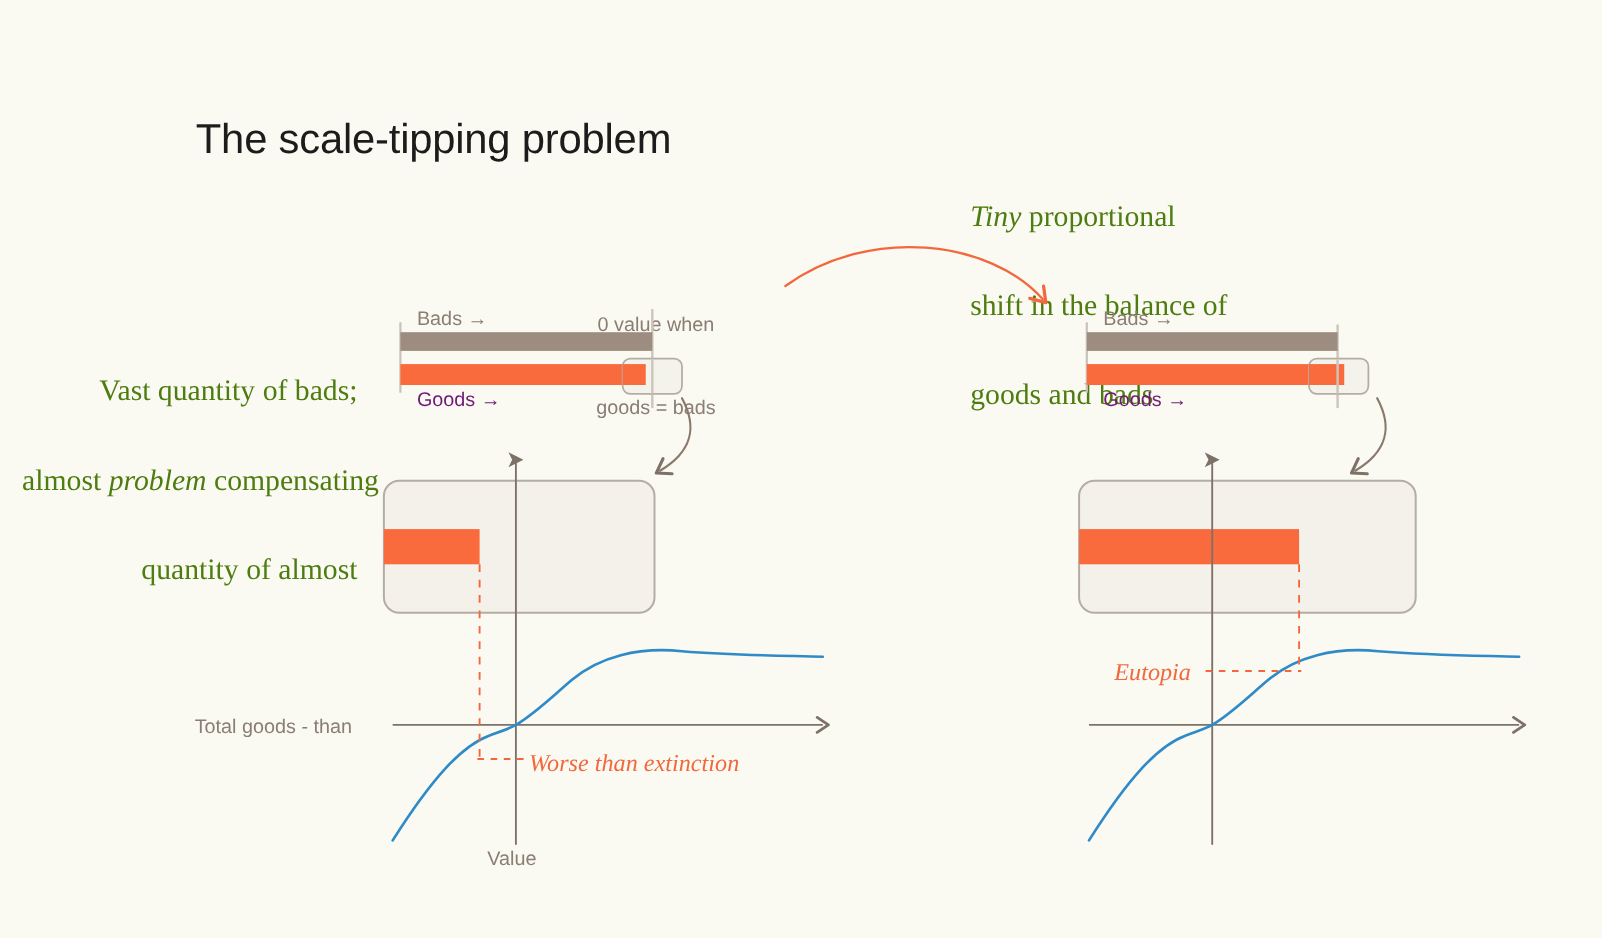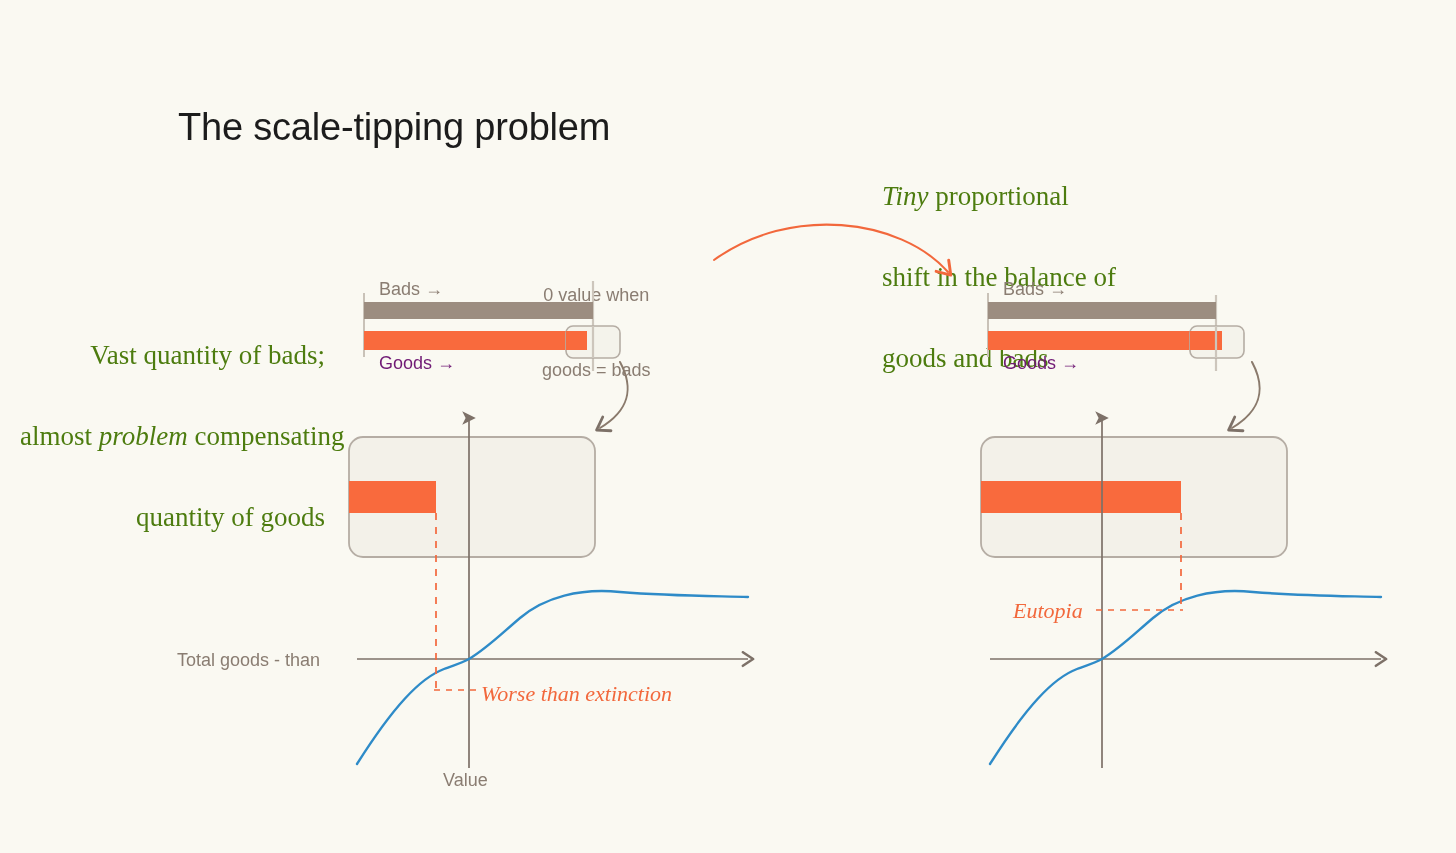--- a/index.html
+++ b/index.html
@@ -56,21 +56,21 @@
 </head>
 <body>
 
 <div id="stage">
 
   <div class="txt title" style="left:178px; top:106px;">The scale-tipping problem</div>
 
   <div class="txt serif-note right-al" style="left:20px; top:288px; width:305px;">
     <div>Vast quantity of bads;</div>
     <div><span>almost </span><i>problem</i><span> compensating</span></div>
-    <div>quantity of goods</div>
+    <div>quantity of almost</div>
   </div>
 
   <div class="txt serif-note" style="left:882px; top:129px; width:230px;">
     <div><i>Tiny</i><span> proportional</span></div>
     <div>shift in the balance of</div>
     <div>goods and bads</div>
   </div>
 
   <div class="txt sans-grey" style="left:542px; top:233px;text-align:center;">
     <div>0 value when</div>

